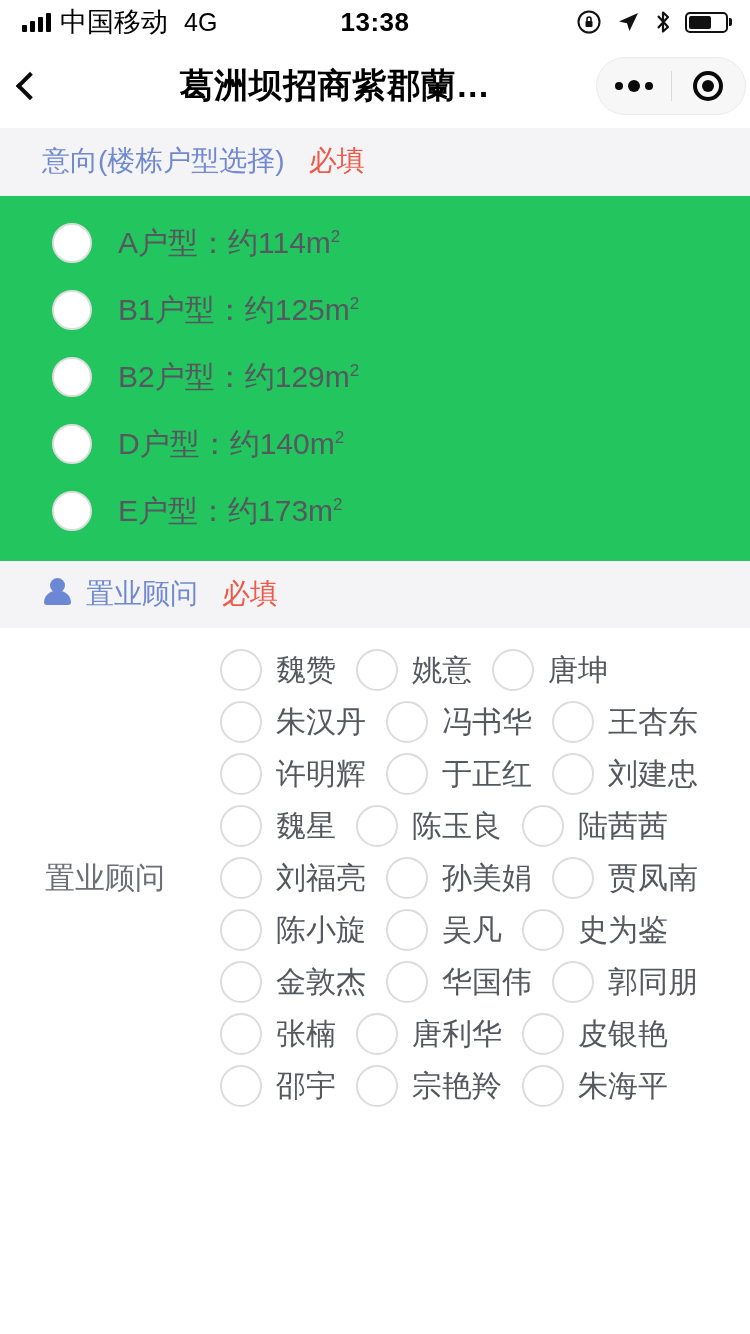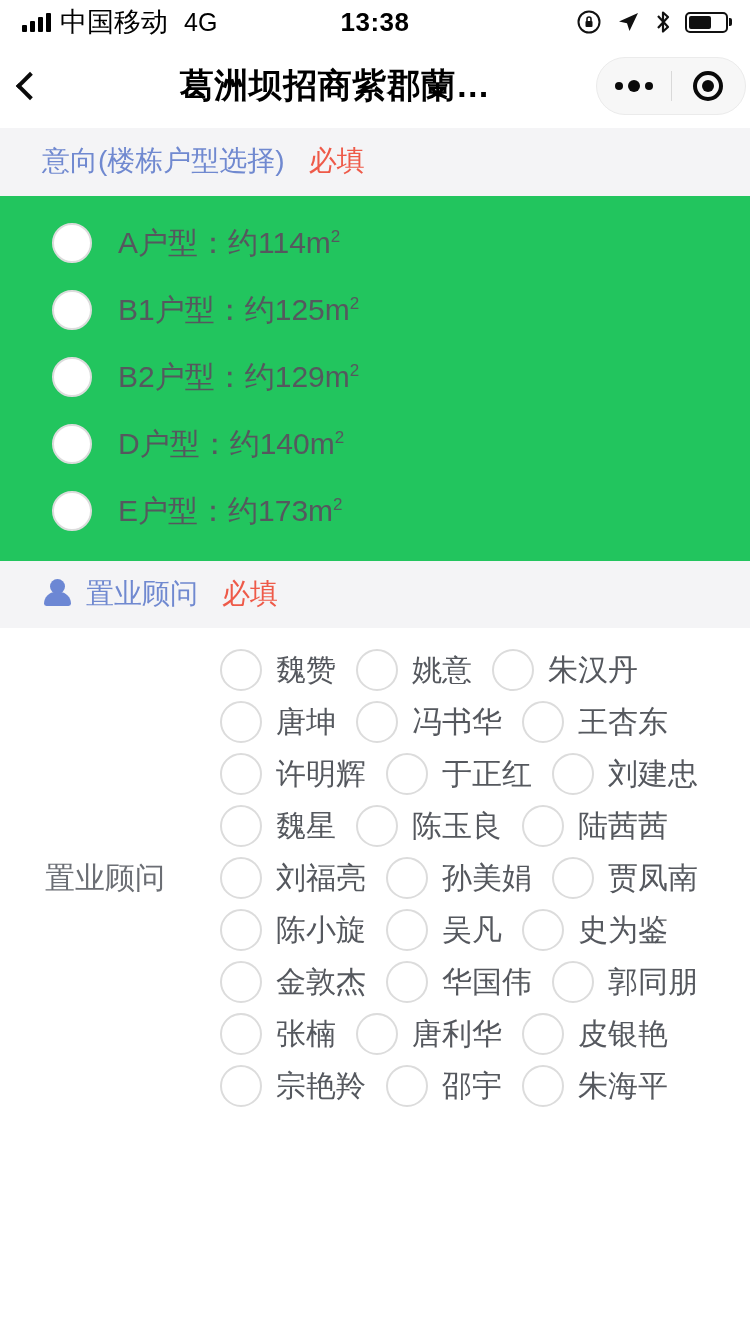--- a/index.html
+++ b/index.html
@@ -74,21 +74,21 @@
     width:30px; height:30px; border:4px solid #0a0a0a; border-radius:50%;
     display:flex; align-items:center; justify-content:center;
   }
   .target::after{ content:""; width:12px; height:12px; background:#0a0a0a; border-radius:50%; }
 
   
   .content { flex:1 1 auto; overflow:hidden; background:#fff; display:flex; flex-direction:column; }
 
   .section-head {
     background:#f4f4f6; padding:16px 40px 18px 42px;
-    display:flex; align-items:center; gap:14px;
+    display:flex; align-items:flex-start; gap:14px;
     font-size:28px; line-height:1.2;
   }
   .section-head .sh-title { color:#7089d0; }
   .section-head .sh-req { color:#ee5a49; margin-left:10px; }
   .person-icon { width:30px; height:30px; position:relative; flex:0 0 30px; }
   .person-icon .head {
     position:absolute; top:1px; left:8px; width:15px; height:15px;
     background:#6c87d4; border-radius:50%;
   }
   .person-icon .body {
@@ -236,28 +236,28 @@
           <div class="cb-item">
             <span class="radio"></span>
             <span class="cb-name">魏赞</span>
           </div>
           <div class="cb-item">
             <span class="radio"></span>
             <span class="cb-name">姚意</span>
           </div>
           <div class="cb-item">
             <span class="radio"></span>
+            <span class="cb-name">唐坤</span>
+          </div>
+          <div class="cb-item">
+            <span class="radio"></span>
             <span class="cb-name">朱汉丹</span>
           </div>
           <div class="cb-item">
             <span class="radio"></span>
-            <span class="cb-name">唐坤</span>
-          </div>
-          <div class="cb-item">
-            <span class="radio"></span>
             <span class="cb-name">冯书华</span>
           </div>
           <div class="cb-item">
             <span class="radio"></span>
             <span class="cb-name">王杏东</span>
           </div>
           <div class="cb-item">
             <span class="radio"></span>
             <span class="cb-name">许明辉</span>
           </div>
@@ -324,28 +324,28 @@
           <div class="cb-item">
             <span class="radio"></span>
             <span class="cb-name">唐利华</span>
           </div>
           <div class="cb-item">
             <span class="radio"></span>
             <span class="cb-name">皮银艳</span>
           </div>
           <div class="cb-item">
             <span class="radio"></span>
+            <span class="cb-name">邵宇</span>
+          </div>
+          <div class="cb-item">
+            <span class="radio"></span>
             <span class="cb-name">宗艳羚</span>
           </div>
           <div class="cb-item">
             <span class="radio"></span>
-            <span class="cb-name">邵宇</span>
-          </div>
-          <div class="cb-item">
-            <span class="radio"></span>
             <span class="cb-name">朱海平</span>
           </div>
         </div>
     </div>
 
   </div>
 
 
 </div>
 

